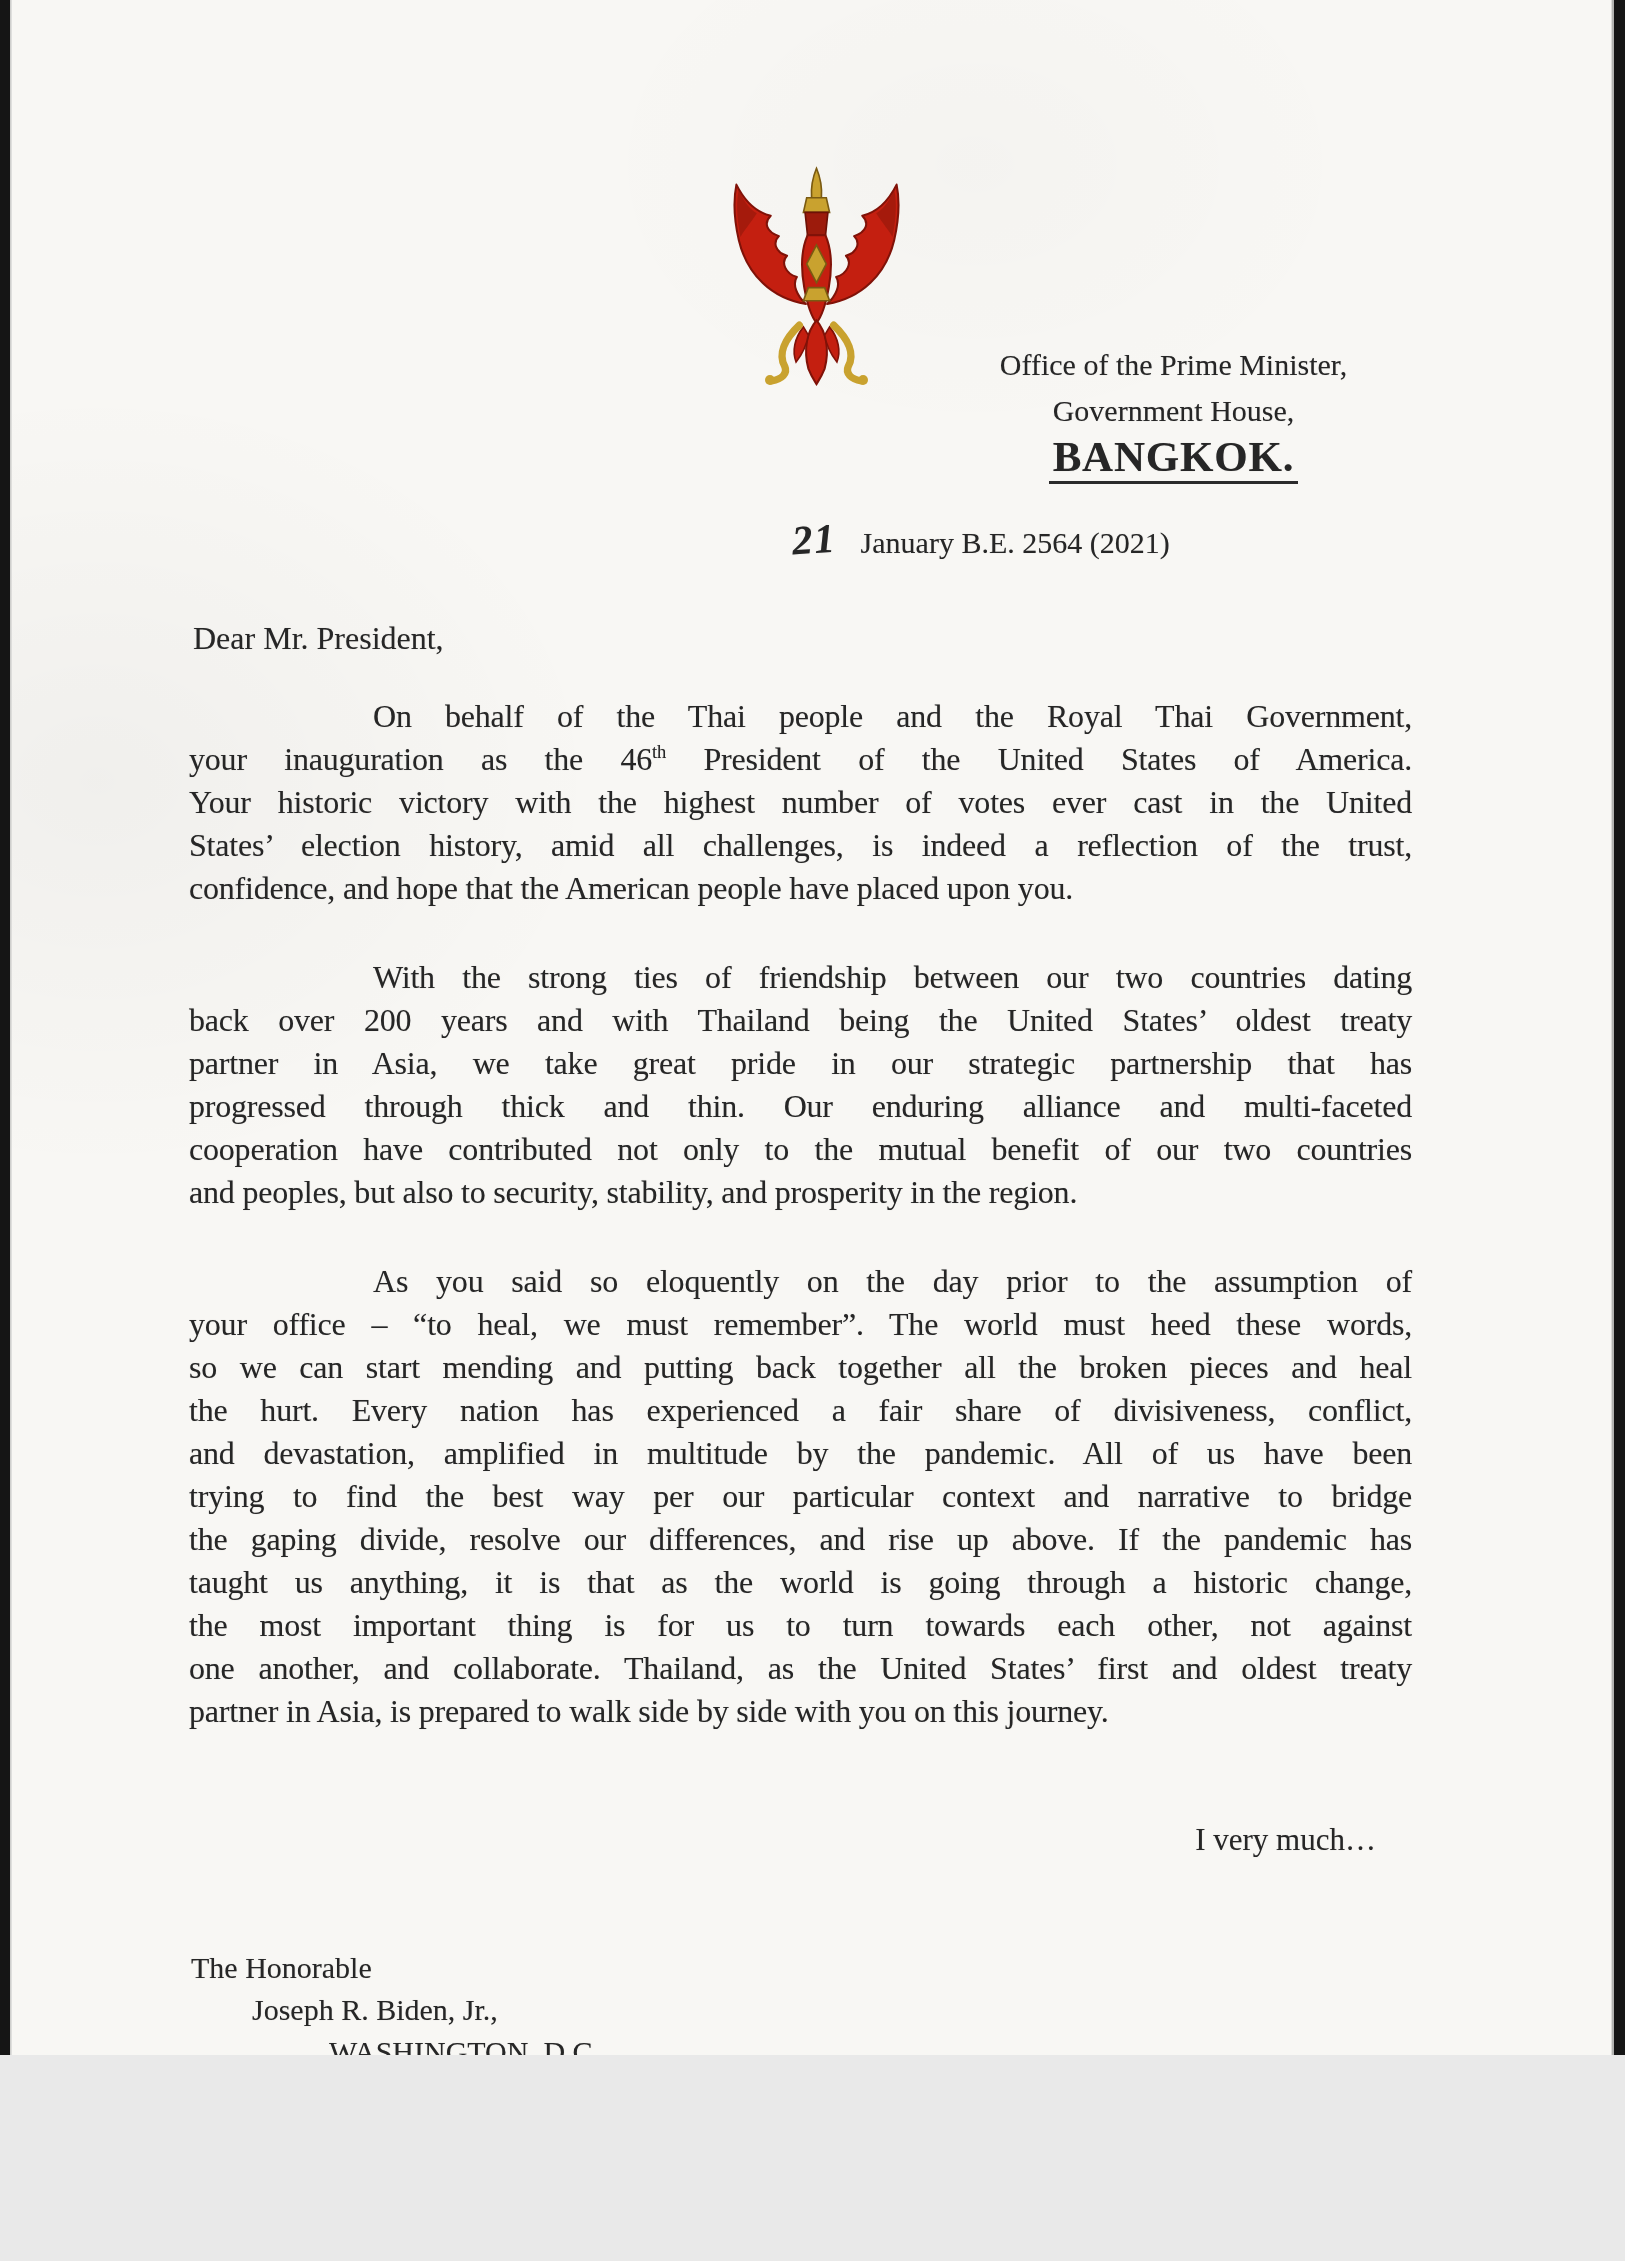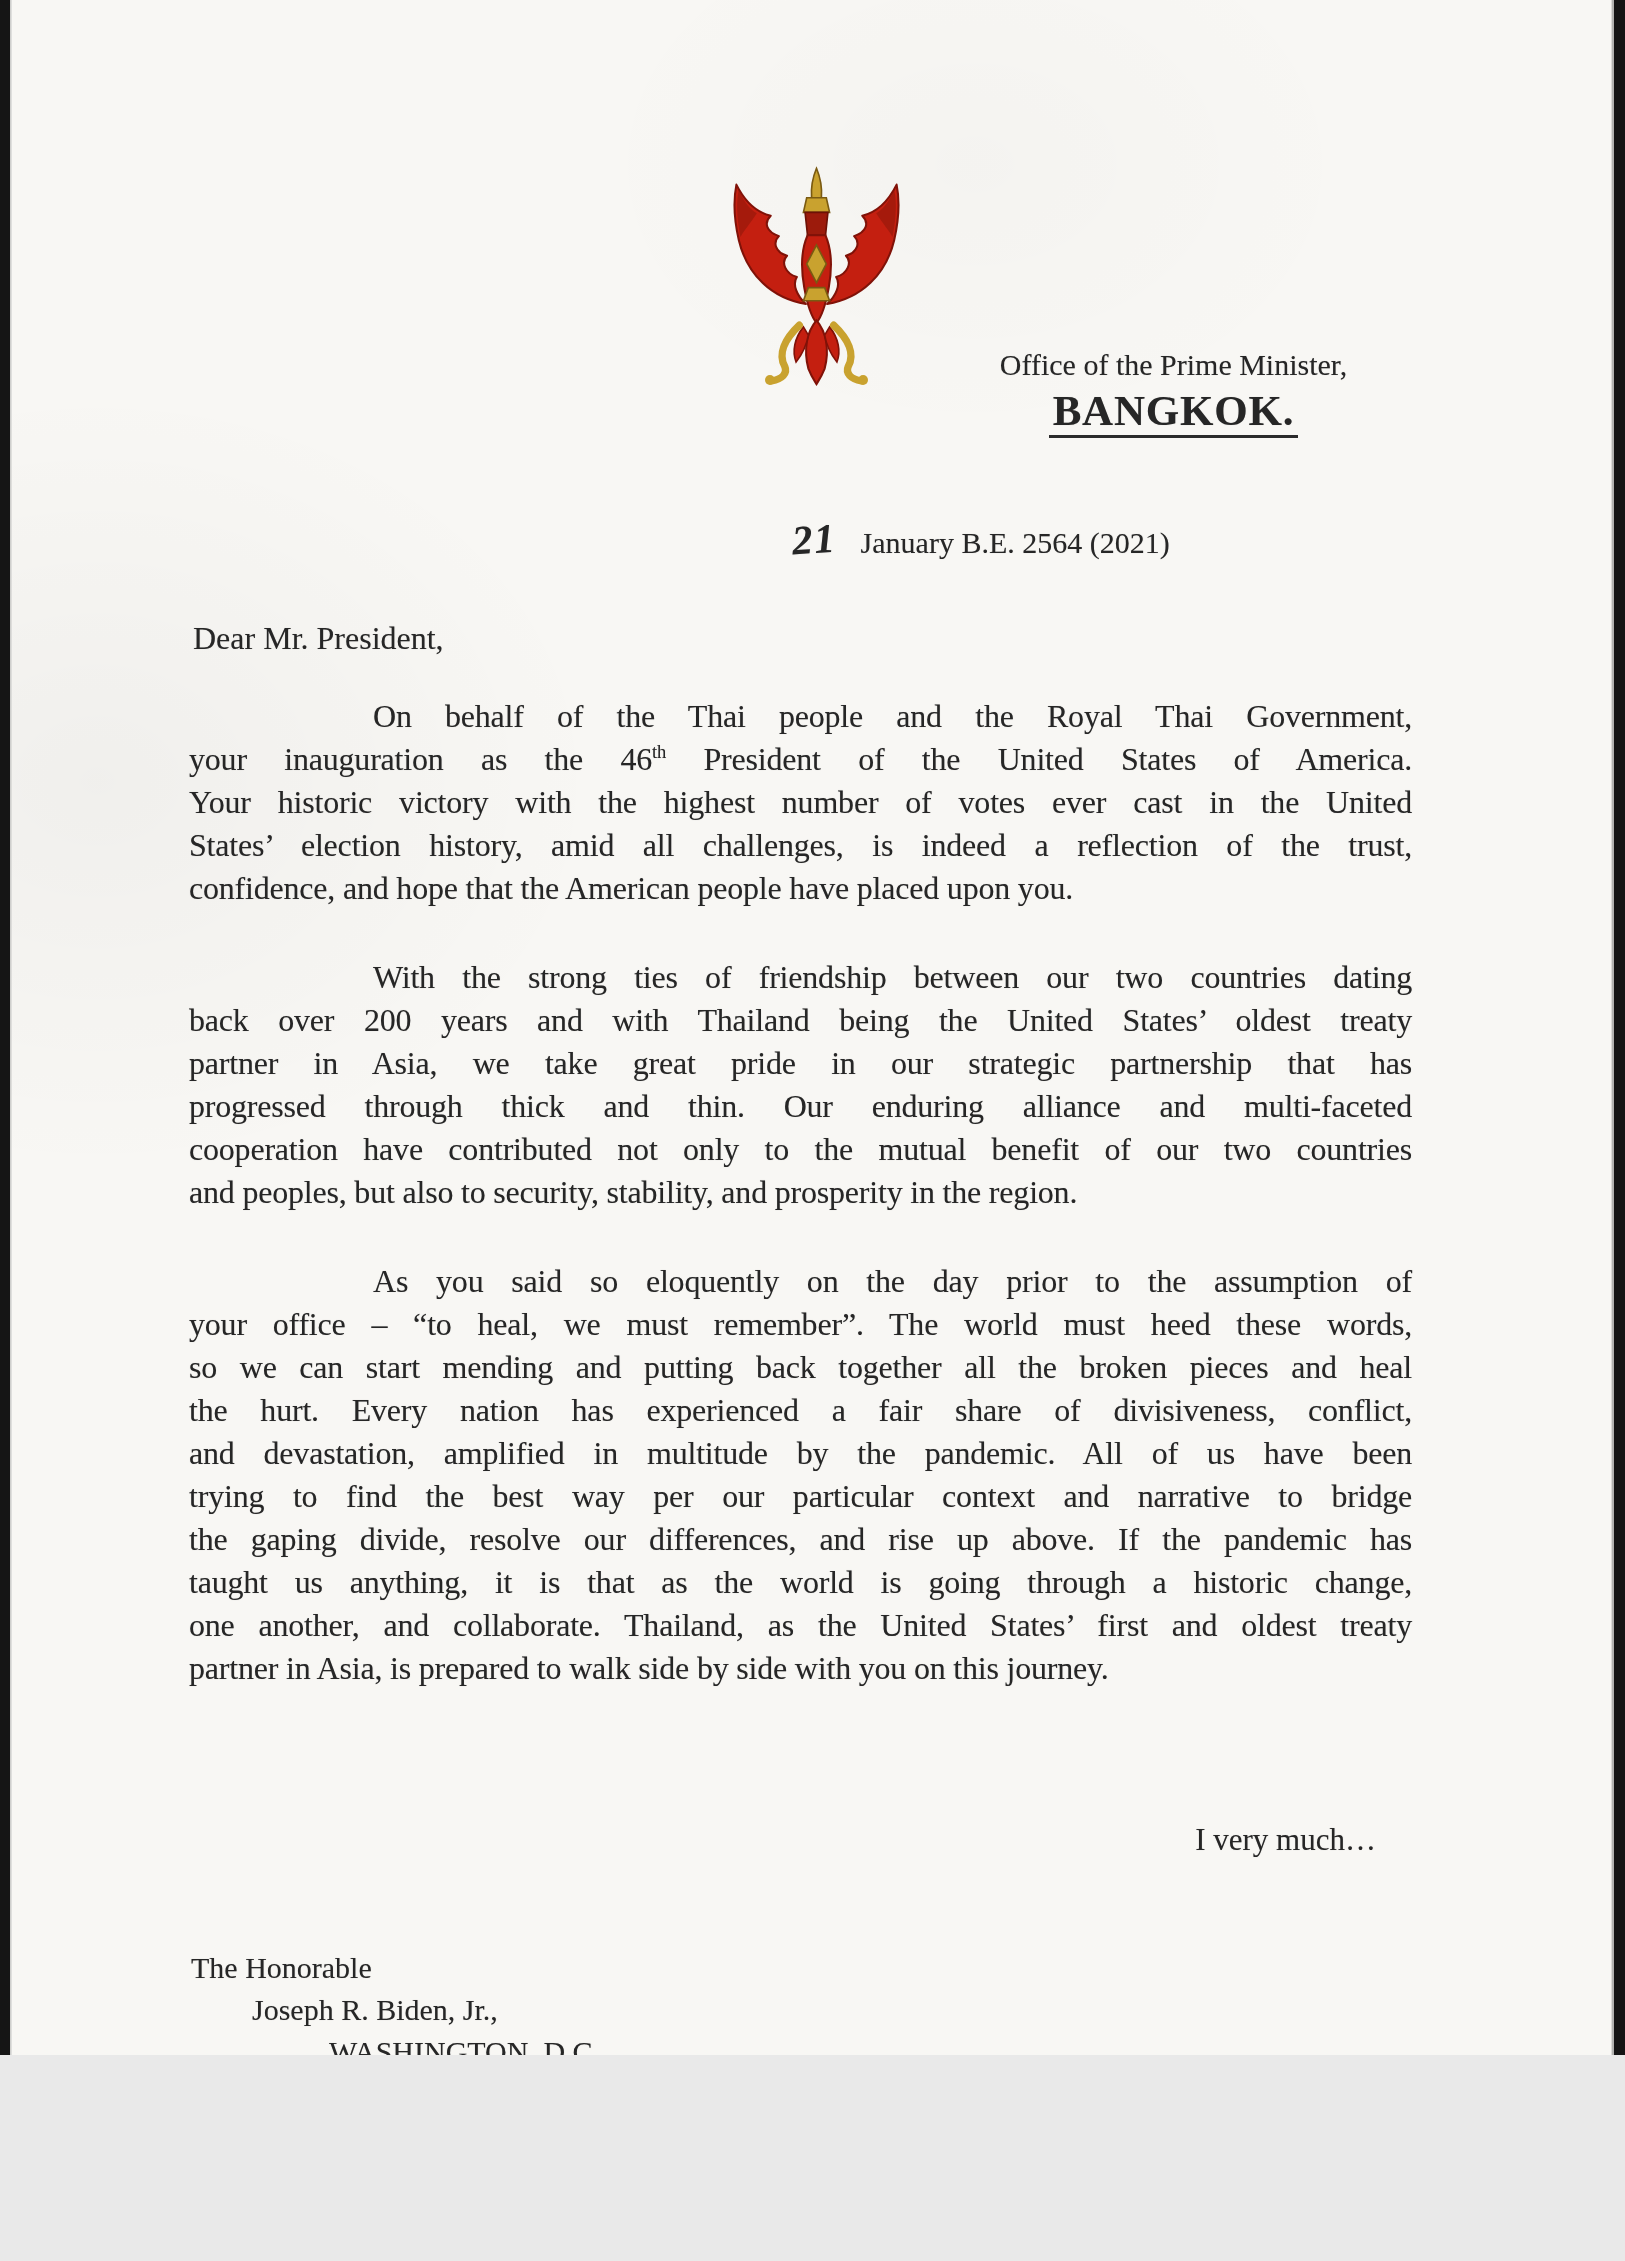--- a/index.html
+++ b/index.html
@@ -105,20 +105,21 @@
 
       <path d="M114 196 C96 213 88 231 96 246 C100 255 93 262 80 264" fill="none" stroke="#c9a22f" stroke-width="9" stroke-linecap="round"></path>
       <path d="M156 196 C174 213 182 231 174 246 C170 255 177 262 190 264" fill="none" stroke="#c9a22f" stroke-width="9" stroke-linecap="round"></path>
       <circle cx="78" cy="263" r="6" fill="#c9a22f"></circle>
       <circle cx="192" cy="263" r="6" fill="#c9a22f"></circle>
     </svg>
   </div>
 
   <div class="header">
     <div>Office of the Prime Minister,</div>
+    <div>Government House,</div>
     <div class="bangkok-wrap">
       <span>BANGKOK.</span>
     </div>
   </div>
 
   <div class="date">
     <span class="day">21</span><span class="rest">January B.E. 2564 (2021)</span>
   </div>
 
   <div class="salutation">Dear Mr. President,</div>
@@ -141,20 +142,21 @@
       </div>
       <div class="para">
         <div class="line first"><span>As you said so eloquently on the day prior to the assumption of</span></div>
         <div class="line"><span>your office – “to heal, we must remember”. The world must heed these words,</span></div>
         <div class="line"><span>so we can start mending and putting back together all the broken pieces and heal</span></div>
         <div class="line"><span>the hurt. Every nation has experienced a fair share of divisiveness, conflict,</span></div>
         <div class="line"><span>and devastation, amplified in multitude by the pandemic.  All of us have been</span></div>
         <div class="line"><span>trying to find the best way per our particular context and narrative to bridge</span></div>
         <div class="line"><span>the gaping divide, resolve our differences, and rise up above.  If the pandemic has</span></div>
         <div class="line"><span>taught us anything, it is that as the world is going through a historic change,</span></div>
+        <div class="line"><span>the most important thing is for us to turn towards each other, not against</span></div>
         <div class="line"><span>one another, and collaborate. Thailand, as the United States’ first and oldest treaty</span></div>
         <div class="line last"><span>partner in Asia, is prepared to walk side by side with you on this journey.</span></div>
       </div>
     </div>
 
   <div class="continuation">I very much…</div>
 
   <div class="footer">
     <div class="footer-line"><span>The Honorable</span></div>
     <div class="footer-line"><span>Joseph R. Biden, Jr.,</span></div>

